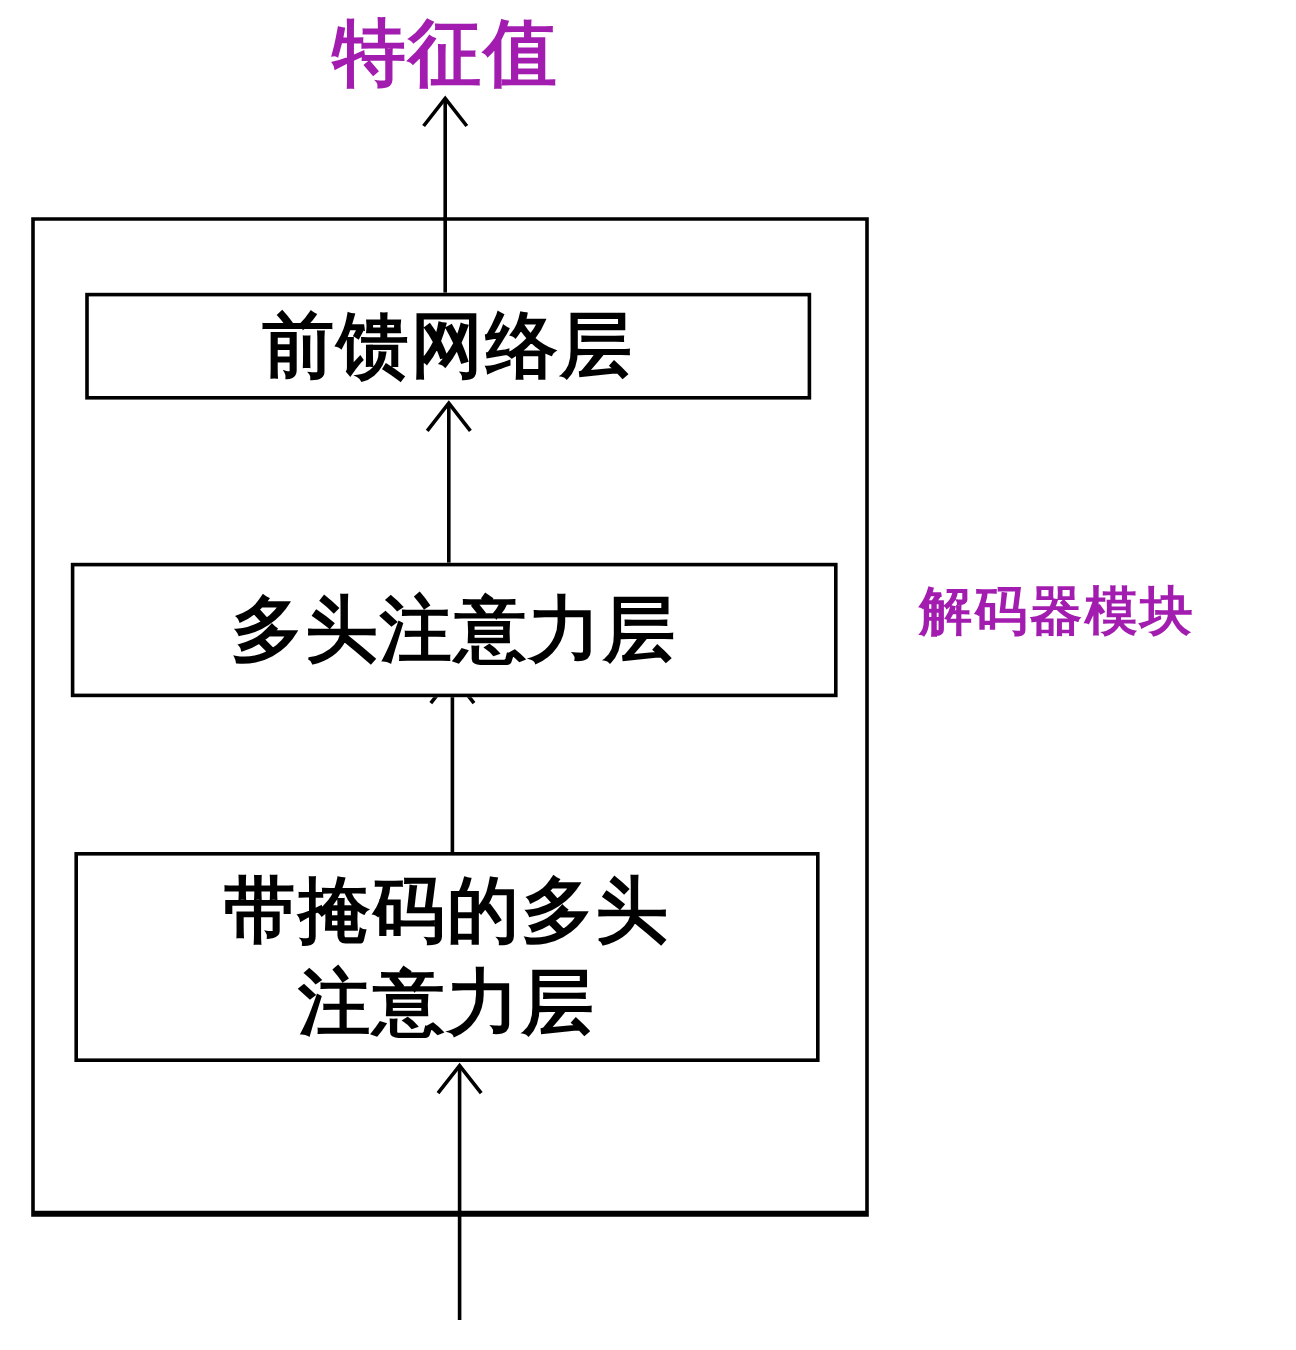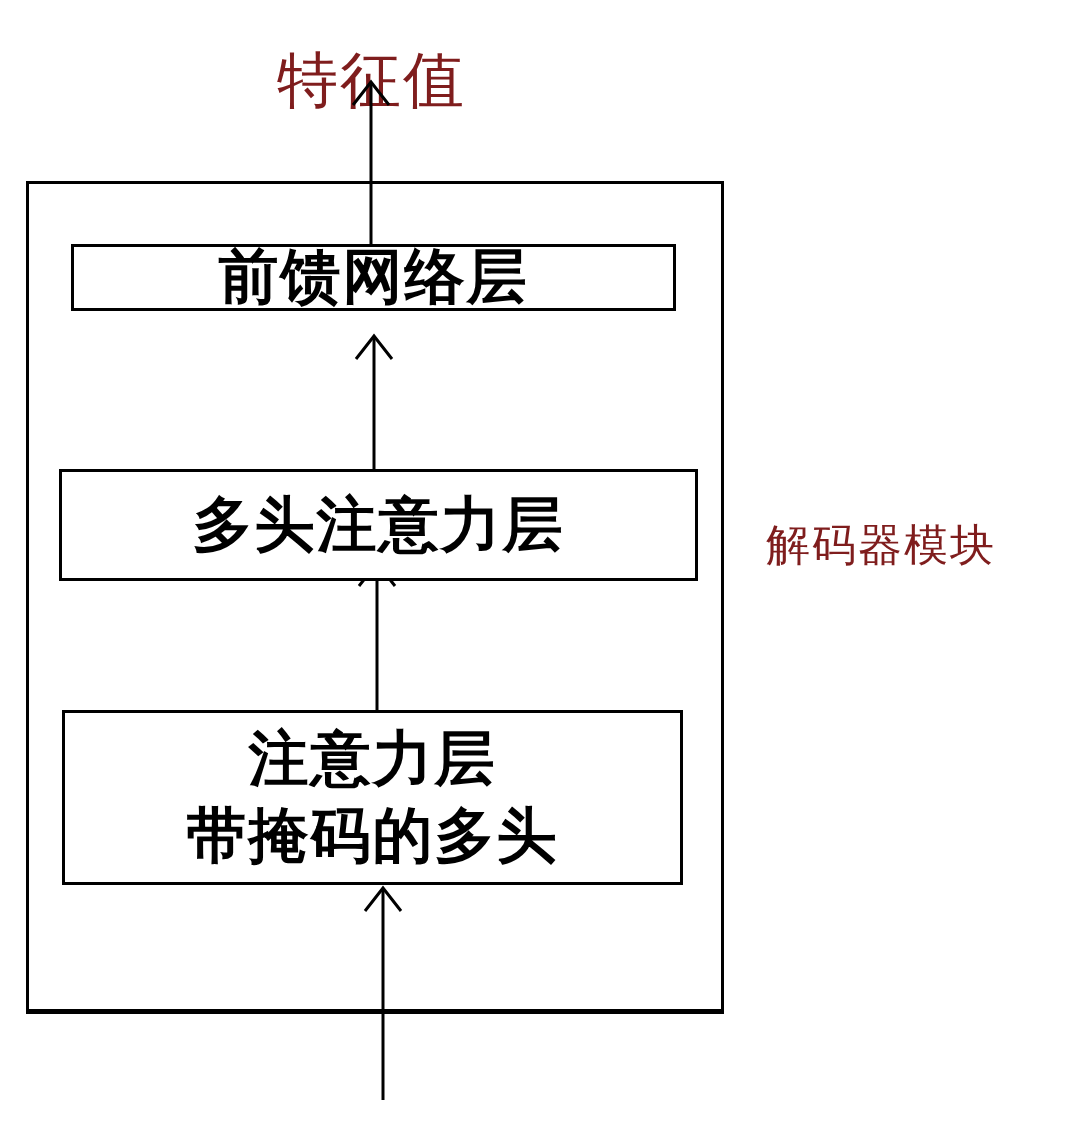--- a/index.html
+++ b/index.html
@@ -11,25 +11,24 @@
     position: relative;
     width: 1080px;
     height: 1125px;
     background: #ffffff;
     font-family: "Liberation Sans", "DejaVu Sans", sans-serif;
     color: #000000;
     overflow: hidden;
   }
   .label {
     position: absolute;
-    font-weight: 400;
-    color: #7f1d1d;
+    font-weight: 700;
+    color: #a21caf;
     white-space: nowrap;
     letter-spacing: 2px;
-    margin-top: 36px;
   }
   .output-label {
     left: 277px;
     top: 4px;
     font-size: 61px;
   }
   .module-label {
     left: 766px;
     top: 480px;
     font-size: 44px;
@@ -57,21 +56,21 @@
     font-size: 60px;
     font-weight: 700;
     letter-spacing: 2px;
     text-align: center;
     line-height: 1.28;
   }
   .node-ff {
     left: 71px;
     top: 244px;
     width: 605px;
-    height: 67px;
+    height: 89px;
   }
   .node-mha {
     left: 59px;
     top: 469px;
     width: 639px;
     height: 112px;
   }
   .node-mmha {
     left: 62px;
     top: 710px;
@@ -127,19 +126,19 @@
 
   <div class="node node-ff">
     <span>前馈网络层</span>
   </div>
 
   <div class="node node-mha">
     <span>多头注意力层</span>
   </div>
 
   <div class="node node-mmha">
+    <span>带掩码的多头</span>
     <span>注意力层</span>
-    <span>带掩码的多头</span>
   </div>
 
   <div class="label module-label">解码器模块</div>
 
 </div>
 
 </body></html>

